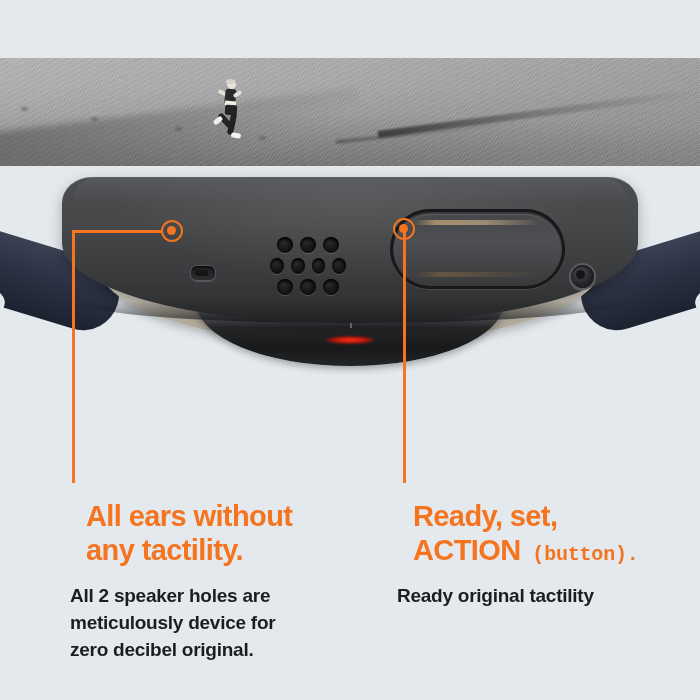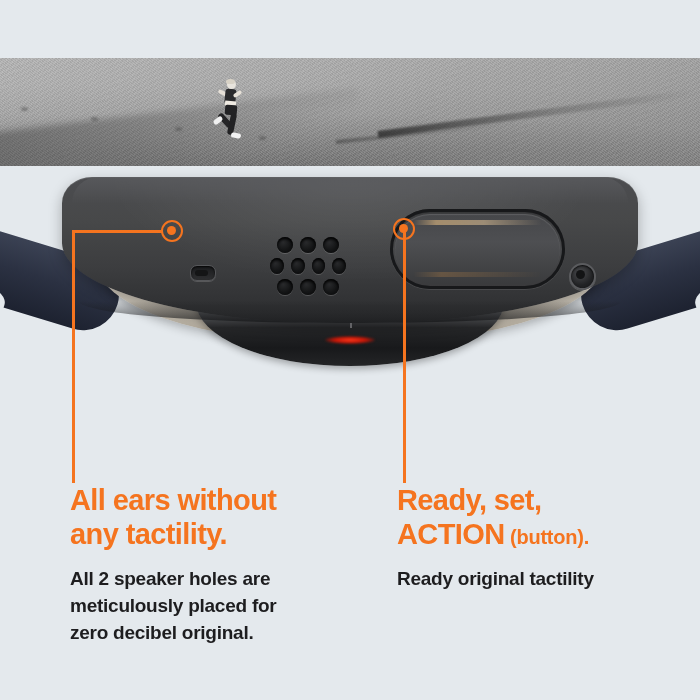--- a/index.html
+++ b/index.html
@@ -388,31 +388,32 @@
     position: absolute;
     background: #f5741f;
     z-index: 5;
   }
 
   
   .text-col { position: absolute; }
   .text-col.left  { left: 70px;  top: 484px; width: 280px; }
   .text-col.right { left: 397px; top: 484px; width: 280px; }
   .headline {
-    margin: 0;
+    margin: 16px;
     color: #f5741f;
     font-size: 29px;
     font-weight: 700;
     line-height: 1.16;
     letter-spacing: -0.6px;
   }
   .headline .small {
     font-size: 20px;
     font-weight: 700;
     letter-spacing: -0.2px;
+    font-family: Liberation Mono, monospace;
   }
   .body-copy {
     margin: 15px 0 0 0;
     color: #1d1d1f;
     font-size: 19px;
     font-weight: 700;
     line-height: 1.42;
     letter-spacing: -0.25px;
   }
 </style>
@@ -518,21 +519,21 @@
   <div class="callout-dot" style="left:393px; top:218px;"></div>
   <div class="leader" style="left:402.5px; top:229px; width:3px; height:254px;"></div>
 
   <div class="text-col left">
     <h2 class="headline">
       <span>All ears without</span><br>
       <span>any tactility.</span>
     </h2>
     <p class="body-copy">
       <span>All 2 speaker holes are</span><br>
-      <span>meticulously placed for</span><br>
+      <span>meticulously device for</span><br>
       <span>zero decibel original.</span>
     </p>
   </div>
 
   <div class="text-col right">
     <h2 class="headline">
       <span>Ready, set,</span><br>
       <span>ACTION</span><span class="small"> (button).</span>
     </h2>
     <p class="body-copy">

